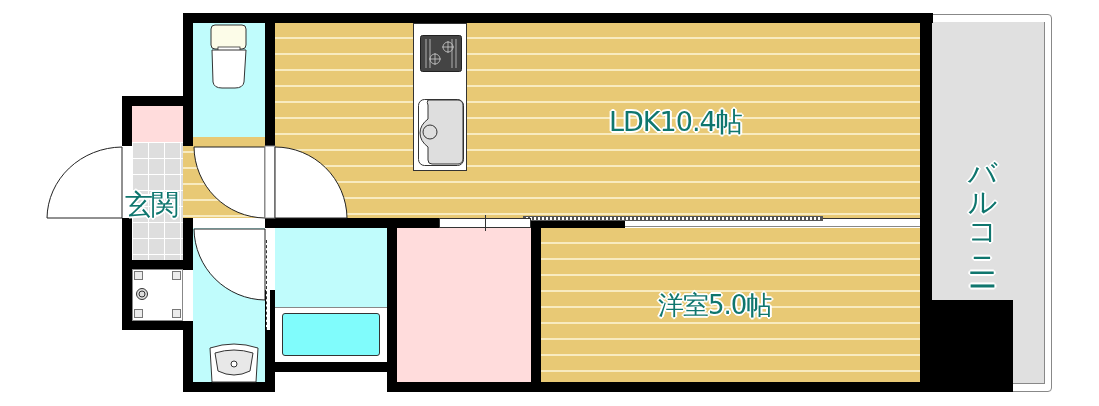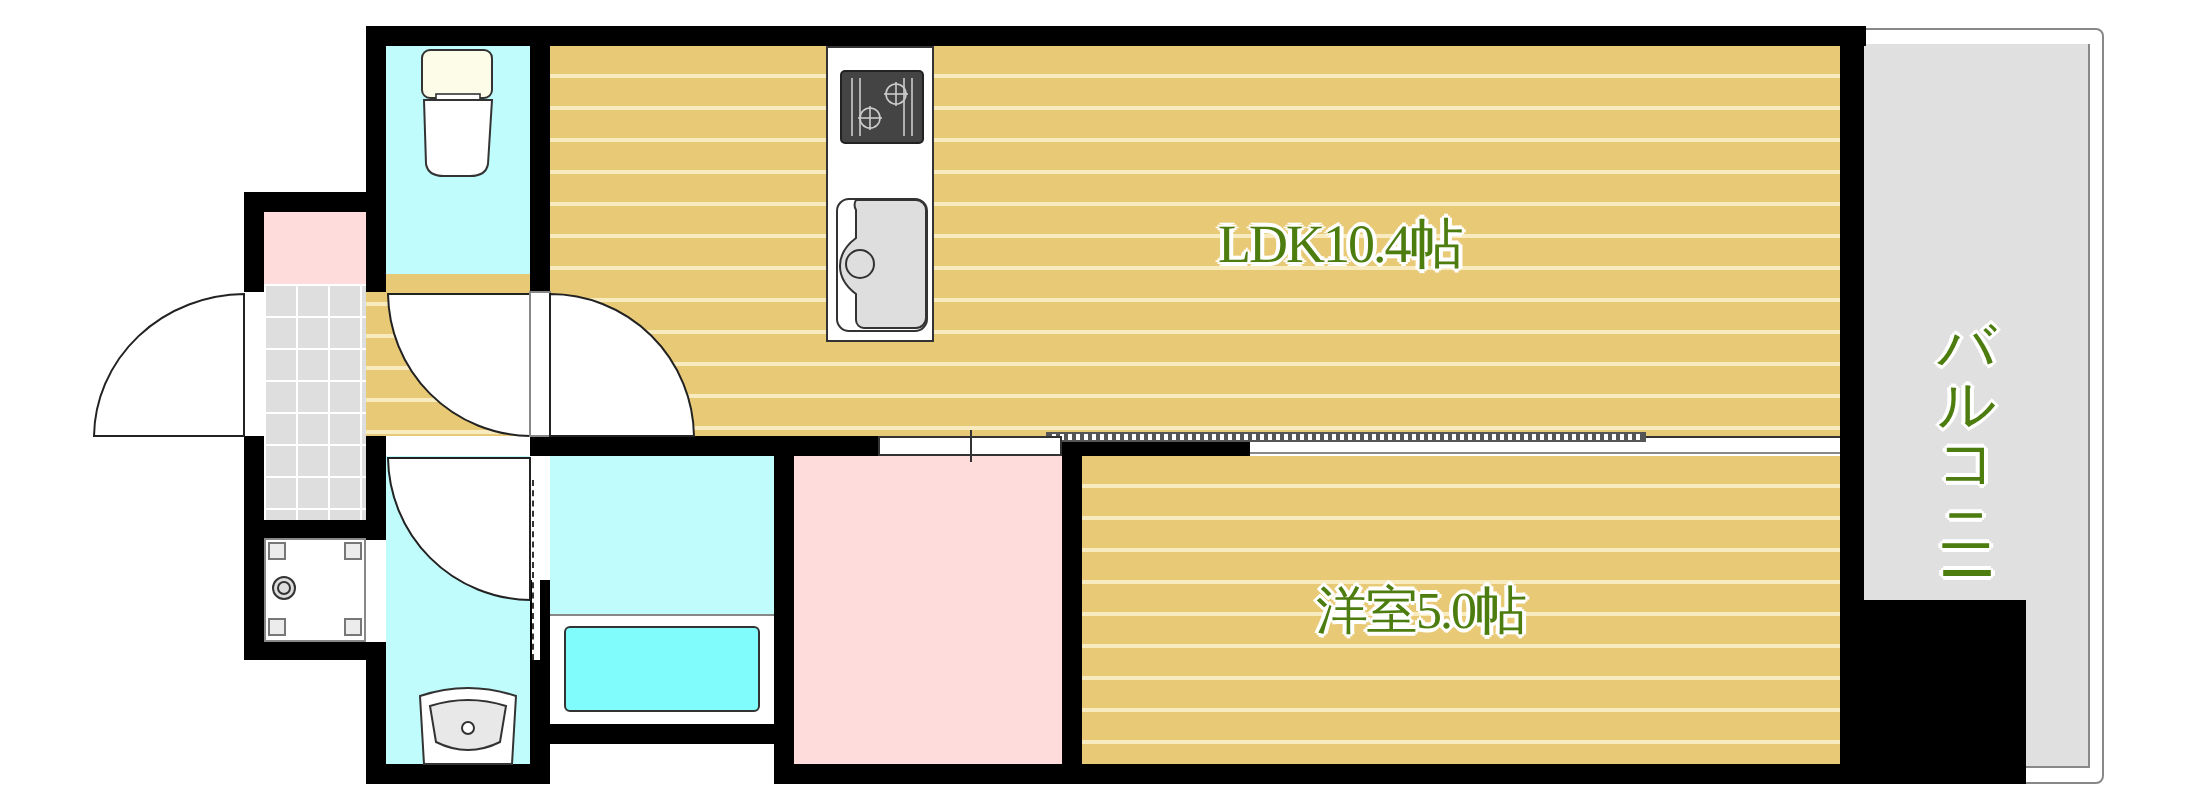--- a/index.html
+++ b/index.html
@@ -13,24 +13,23 @@
       #e8c975 0px, #e8c975 14px, #f8ebc0 14px, #f8ebc0 16px);
   }
   .tile {
     background-color: #dedede;
     background-image:
       linear-gradient(to right, #ffffff 1px, transparent 1px),
       linear-gradient(to bottom, #ffffff 1px, transparent 1px);
     background-size: 16px 16px;
   }
   .label {
-    position: absolute; color: #4d7c0f; white-space: nowrap;
+    position: absolute; color: #0f766e; white-space: nowrap;
     text-shadow: 2px 0 0 #fff, -2px 0 0 #fff, 0 2px 0 #fff, 0 -2px 0 #fff,
                  1px 1px 0 #fff, -1px -1px 0 #fff, 1px -1px 0 #fff, -1px 1px 0 #fff;
-    font-family: Liberation Serif, serif;
   }
   svg { position: absolute; overflow: visible; }
 </style>
 </head>
 <body>
 
 <div class="abs" style="left:0;top:0;width:1099px;height:406px;">
 
   <div class="abs" style="left:930px;top:14px;width:122px;height:378px;background:#fff;border:1px solid #888;border-radius:0 4px 4px 0;"></div>
   <div class="abs" style="left:930px;top:22px;width:115px;height:362px;background:#e0e0e0;border-right:1px solid #888;border-bottom:1px solid #888;"></div>
@@ -135,15 +134,16 @@
     <rect x="0" y="0" width="10" height="72" fill="#fff" stroke="#888"></rect>
     <path d="M10 1 A72 72 0 0 1 82 72 L10 72 Z" fill="#fff" stroke="#222"></path>
   </svg>
   <svg style="left:193px;top:228px;" width="74" height="74" viewBox="0 0 74 74">
     <path d="M1 1 L72 1 L72 72 A72 72 0 0 1 1 1 Z" fill="#fff" stroke="#222"></path>
   </svg>
   <div class="abs" style="left:266px;top:240px;width:4px;height:90px;border-left:1px dashed #333;background:#fff;"></div>
 
   <div class="label" style="left:609px;top:104px;font-size:27px;letter-spacing:-1px;">LDK10.4帖</div>
   <div class="label" style="left:658px;top:288px;font-size:26px;letter-spacing:-1px;">洋室5.0帖</div>
+  <div class="label" style="left:125px;top:186px;font-size:28px;letter-spacing:-2px;">玄関</div>
   <div class="label" style="left:968px;top:140px;font-size:29px;writing-mode:vertical-rl;line-height:1;">バルコニー</div>
 
 </div>
 
 </body></html>

